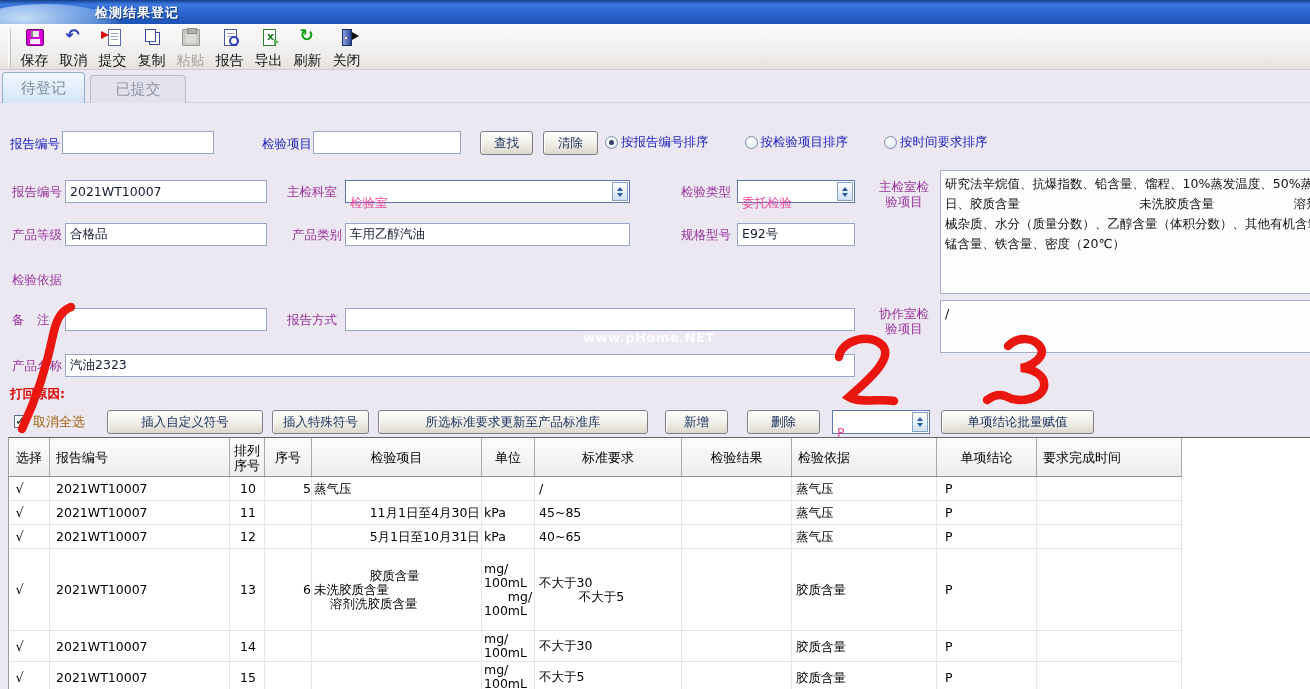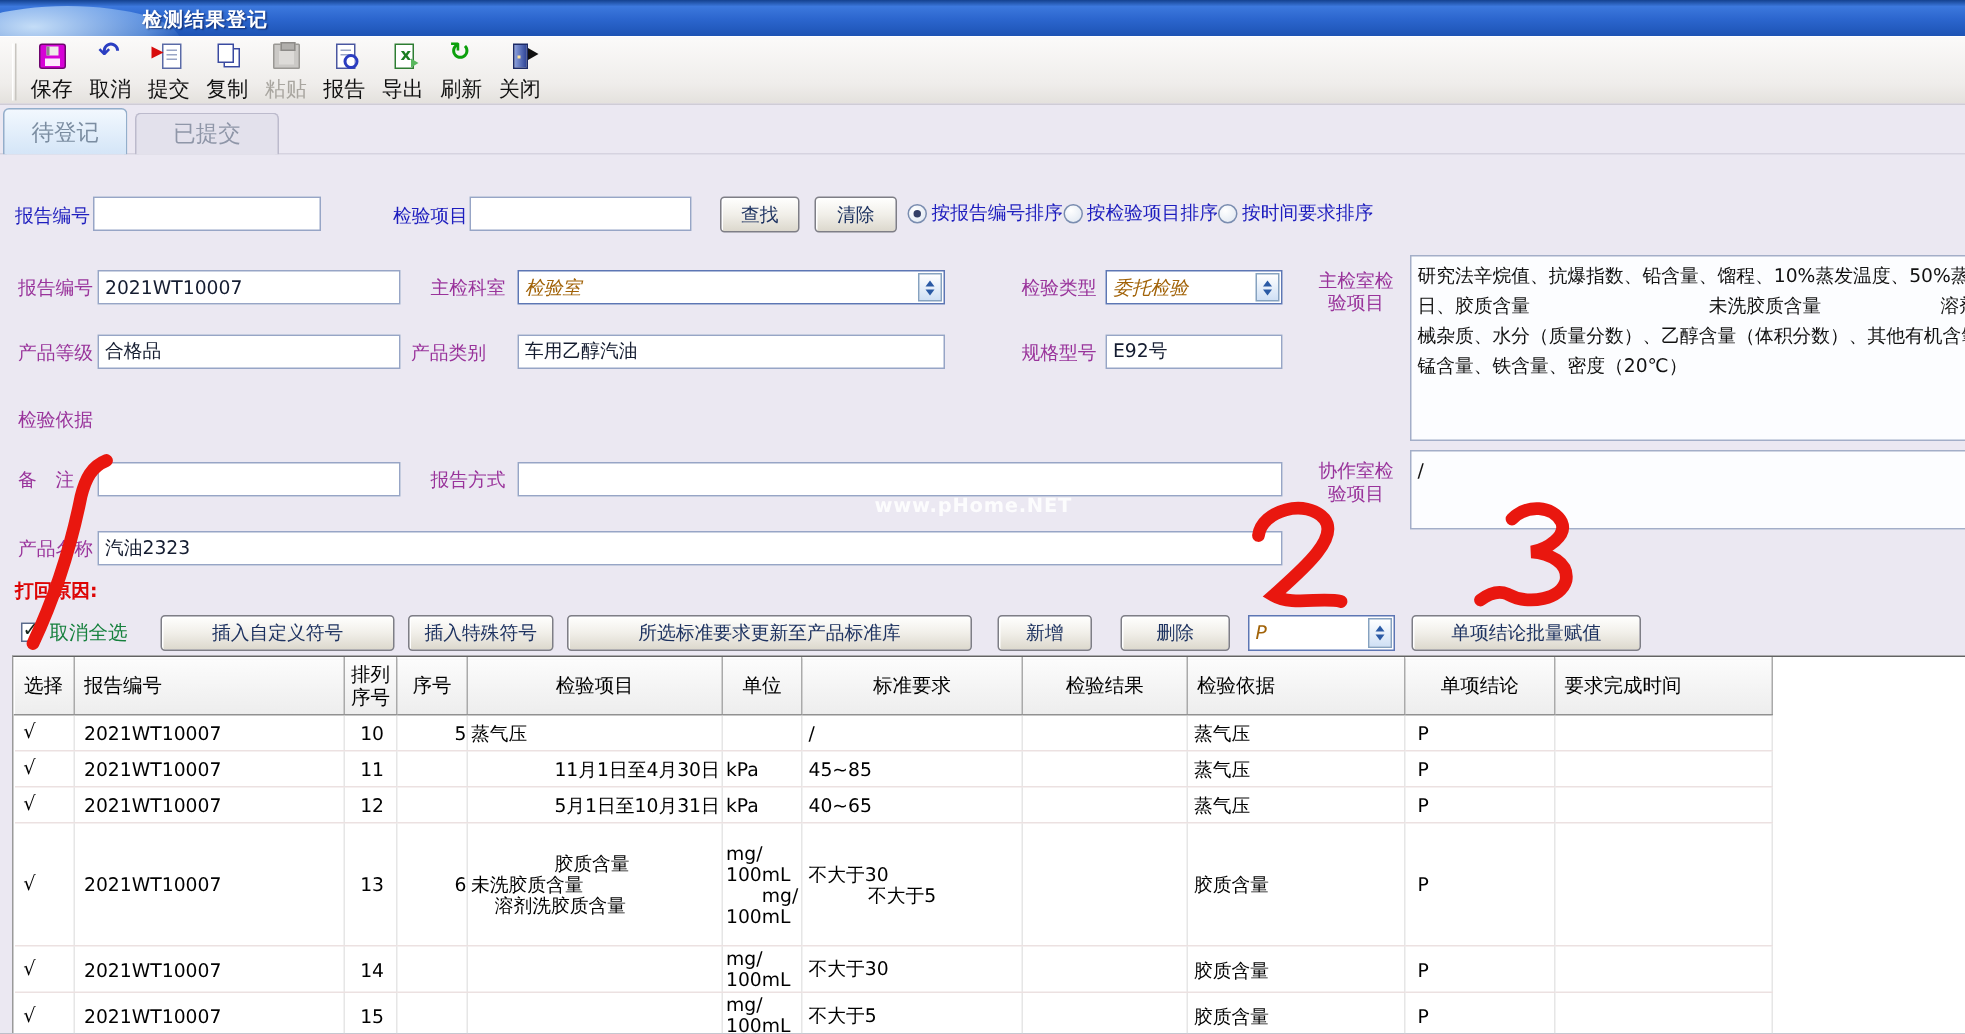--- a/index.html
+++ b/index.html
@@ -72,41 +72,41 @@
   .lbl.purple{color:#99339b;}
   .lbl.red{color:#dd0404;font-weight:bold;}
   .lbl-2line{white-space:pre-line;width:64px;text-align:center;line-height:15px;}
 
   input.box{position:absolute;height:23px;border:1px solid #97a5c6;background:#fff;
     font-size:12.5px;color:#141c30;padding:2px 4px;outline:none;}
   .tarea{position:absolute;border:1px solid #a3aec8;background:#fcfdff;font-size:12.5px;color:#111;
     padding:3px 4px;white-space:pre;line-height:20px;overflow:hidden;}
 
   .combo{position:absolute;height:23px;border:1px solid #5d76b4;background:#fff;}
-  .combo .ctext{position:absolute;left:4px;top:3px;font-size:12.5px;color:#a16207;white-space:nowrap;font-style:italic;}
+  .combo .ctext{position:absolute;left:4px;top:14px;font-size:12.5px;color:#ec4899;white-space:nowrap;}
   .combo .spin{position:absolute;right:1px;top:1px;bottom:1px;width:16px;border:1px solid #86a2c0;
     background:linear-gradient(180deg,#fff,#cfe0f5);display:flex;flex-direction:column;align-items:center;justify-content:center;gap:2px;}
   .tri-up{width:0;height:0;border-left:3px solid transparent;border-right:3px solid transparent;border-bottom:4px solid #2a5aa5;}
   .tri-down{width:0;height:0;border-left:3px solid transparent;border-right:3px solid transparent;border-top:4px solid #2a5aa5;}
 
   .btn{position:absolute;height:24px;border:1px solid #7e7e86;border-radius:3px;
     background:linear-gradient(180deg,#fffffe,#f1efe9 50%,#dcd8cd);
     box-shadow:inset 1px 1px 0 #fff;font-size:12.5px;color:#1d3260;
     display:flex;align-items:center;justify-content:center;white-space:nowrap;cursor:default;}
 
-  .radio-group{position:absolute;left:605px;top:134px;display:flex;}
+  .radio-group{position:absolute;left:605px;top:134px;display:flex;column-gap:36px;}
   .radio-item{display:flex;align-items:center;gap:3px;}
   .radio{width:13px;height:13px;border-radius:50%;border:1px solid #7a8db0;
     background:radial-gradient(circle at 35% 30%,#fff,#dde5f0);position:relative;}
   .radio.sel::after{content:"";position:absolute;left:3px;top:3px;width:5px;height:5px;border-radius:50%;background:#333e66;}
   .radio-label{font-size:12.5px;color:#1d1dbe;white-space:nowrap;}
 
   .checkbox{position:absolute;left:14px;top:415px;width:13px;height:13px;background:#fff;border:1px solid #5a6a8c;}
   .checkbox.checked::after{content:"✓";position:absolute;left:0px;top:-3px;font-size:13px;font-weight:bold;color:#15251a;}
-  .cb-label{position:absolute;left:33px;top:413px;font-size:13px;color:#15803d;}
+  .cb-label{position:absolute;left:33px;top:413px;font-size:13px;color:#a16207;}
 
   
   [data-name="action-insert-custom-button"]{left:107px;width:156px;top:410px;}
   [data-name="action-insert-special-button"]{left:272px;width:97px;top:410px;}
   [data-name="action-update-standards-button"]{left:378px;width:270px;top:410px;}
   [data-name="action-add-button"]{left:665px;width:63px;top:410px;}
   [data-name="action-delete-button"]{left:747px;width:73px;top:410px;}
   .batch-btn{left:941px;width:153px;top:410px;}
   .conclusion-combo{left:832px;top:410px;width:98px;height:24px;}
 
@@ -235,21 +235,21 @@
   </div>
   <span class="lbl purple lbl-2line" style="left:872px;top:179px" data-name="main-items-label">主检室检
 验项目</span>
   <div class="tarea" style="left:940px;top:170px;width:520px;height:124px" data-name="main-items-textarea">研究法辛烷值、抗爆指数、铅含量、馏程、10%蒸发温度、50%蒸发温度
 日、胶质含量                              未洗胶质含量                    溶剂洗胶
 械杂质、水分（质量分数）、乙醇含量（体积分数）、其他有机含氧
 锰含量、铁含量、密度（20℃）</div>
 
   <span class="lbl purple" style="left:12px;top:227px" data-name="product-grade-label">产品等级</span>
   <input class="box" style="left: 65px; top: 223px; width: 202px;" data-name="product-grade-input" value="合格品">
-  <span class="lbl purple" style="left:274px;top:227px" data-name="product-category-label">产品类别</span>
+  <span class="lbl purple" style="left:292px;top:227px" data-name="product-category-label">产品类别</span>
   <input class="box" style="left: 345px; top: 223px; width: 285px;" data-name="product-category-input" value="车用乙醇汽油">
   <span class="lbl purple" style="left:681px;top:227px" data-name="spec-model-label">规格型号</span>
   <input class="box" style="left: 737px; top: 223px; width: 118px;" data-name="spec-model-input" value="E92号">
 
   <span class="lbl purple" style="left:12px;top:272px" data-name="test-basis-label">检验依据</span>
 
   <span class="lbl purple" style="left:12px;top:312px" data-name="remark-label">备　注</span>
   <input class="box" style="left: 65px; top: 308px; width: 202px;" data-name="remark-input" value="">
   <span class="lbl purple" style="left:287px;top:312px" data-name="report-method-label">报告方式</span>
   <input class="box" style="left: 345px; top: 308px; width: 510px;" data-name="report-method-input" value="">

